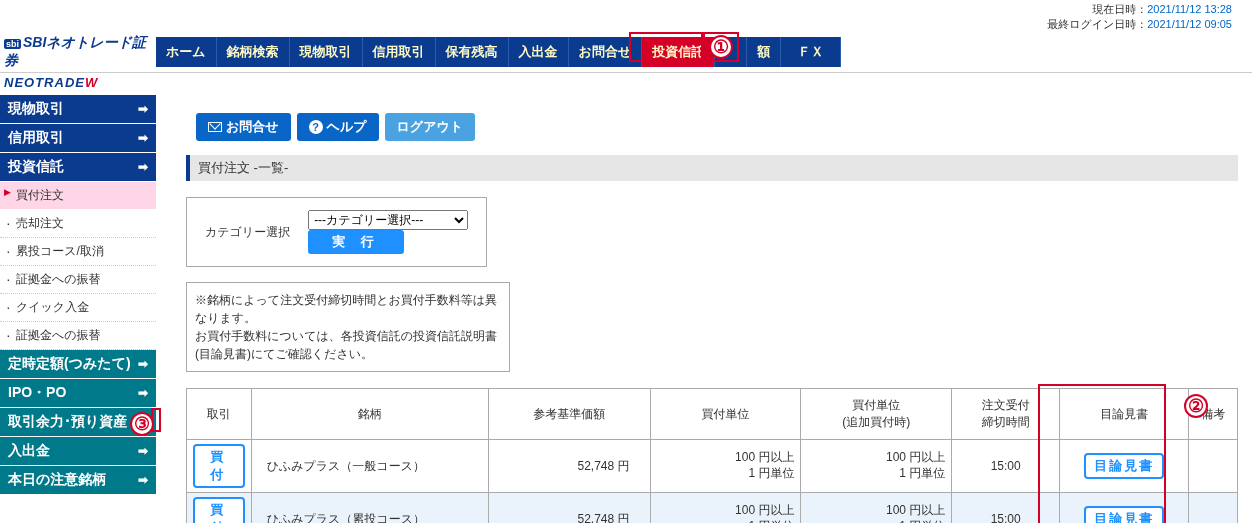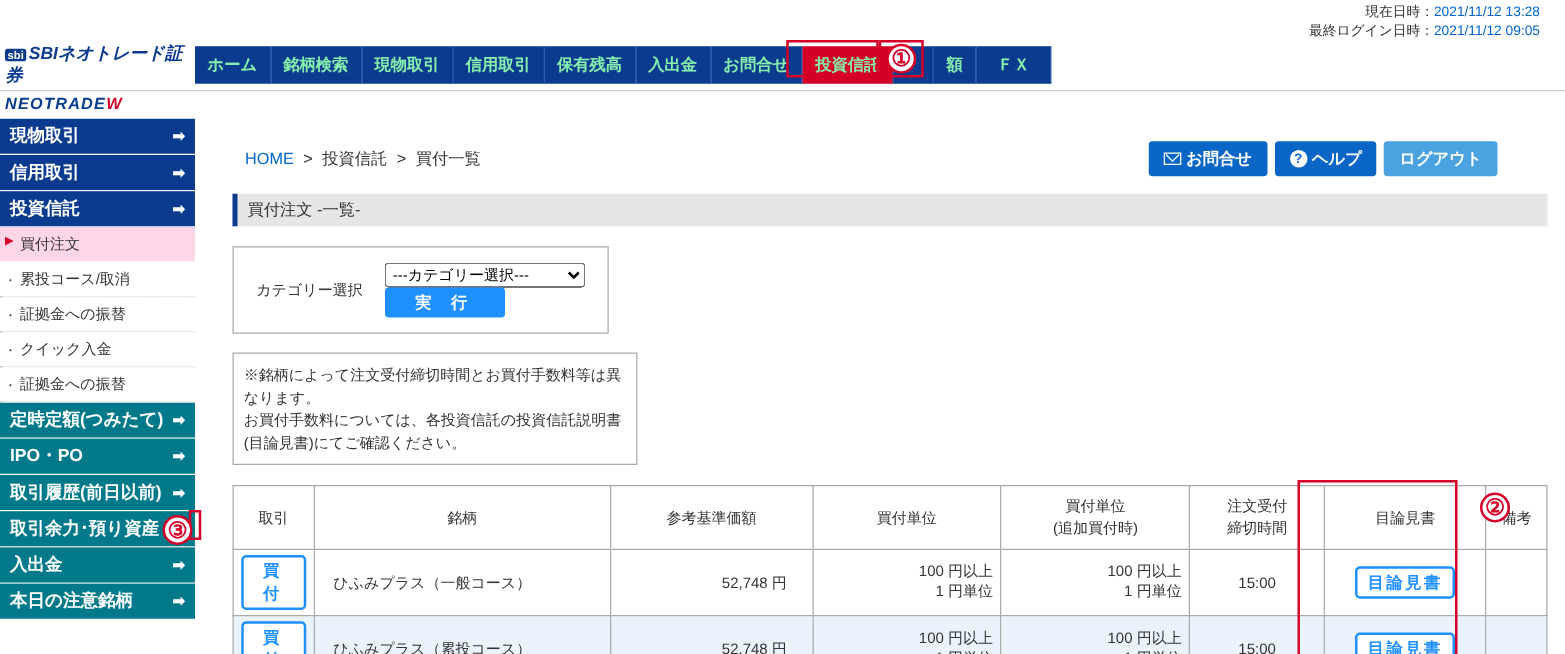--- a/index.html
+++ b/index.html
@@ -5,21 +5,21 @@
 * { margin:0; padding:0; box-sizing:border-box; }
 body { font-family:"MS PGothic","Hiragino Sans",sans-serif; font-size:12px; color:#333; background:#fff; }
 .top-info { text-align:right; font-size:11px; padding:2px 20px 0 0; }
 .top-info .label { color:#333; }
 .top-info .val { color:#0066cc;margin-top:14px; }
 .header-row { display:flex; align-items:center; border-bottom:1px solid #ccc; }
 .logo-area { width:156px; padding:2px 4px; }
 .logo-line1 { color:#0a3b8f; font-weight:bold; font-size:14px; font-style:italic; }
 .logo-line1 .sbi-badge { background:#0a3b8f; color:#fff; font-size:9px; padding:0 2px; border-radius:2px; font-style:normal; margin-right:2px; }
 .gnav { display:flex; padding:2px 0; }
-.gnav-item { background:#0a3b8f; color:#86efac; padding:6px 10px; font-size:13px; font-weight:bold; border-right:1px solid #2a5baf; text-align:center; white-space:nowrap; cursor:pointer; }
+.gnav-item { background:#0a3b8f; color:#fef9c3; padding:6px 10px; font-size:13px; font-weight:bold; border-right:1px solid #2a5baf; text-align:center; white-space:nowrap; cursor:pointer; }
 .gnav-item.active { background:#d40028; }
 .circled-num { position:absolute; color:#d40028; font-weight:bold; font-size:18px; border:2px solid #d40028; border-radius:50%; width:24px; height:24px; display:flex; align-items:center; justify-content:center; background:#fff; z-index:10; }
 .red-box { position:absolute; border:2px solid #d40028; z-index:9; pointer-events:none; }
 .logo-row2 { height:22px; }
 .neotrade { color:#0a3b8f; font-weight:bold; font-style:italic; font-size:13px; letter-spacing:1px; }
 .neotrade .w { color:#d40028; }
 .container { display:flex; }
 .sidebar { width:156px; background:#fff; }
 .side-head { background:#0a3b8f; color:#fff; font-weight:bold; font-size:14px; padding:5px 8px; border-bottom:1px solid #fff; display:flex; justify-content:space-between; align-items:center; cursor:pointer; }
 .side-head.special { background:#007a8a; }
@@ -98,63 +98,53 @@
       </div>
     <div class="side-head">
         <span>信用取引</span>
         <span class="arrow">➡</span>
       </div>
     <div class="side-head">
         <span>投資信託</span>
         <span class="arrow">➡</span>
       </div>
     <div class="sub-item active">買付注文</div>
+    <div class="sub-item plain">売却注文</div>
     <div class="sub-item plain">累投コース/取消</div>
     <div class="sub-item plain">証拠金への振替</div>
     <div class="sub-item plain">クイック入金</div>
     <div class="sub-item plain">証拠金への振替</div>
     <div class="side-head special">
         <span>定時定額(つみたて)</span>
         <span class="arrow">➡</span>
       </div>
     <div class="side-head special">
         <span>IPO・PO</span>
         <span class="arrow">➡</span>
       </div>
     <div class="side-head special">
-        <span>取引履歴(前日以前)</span>
-        <span class="arrow">➡</span>
-      </div>
-    <div class="side-head special">
         <span>取引余力･預り資産</span>
         <span class="arrow">➡</span>
       </div>
     <div class="side-head special">
         <span>入出金</span>
         <span class="arrow">➡</span>
       </div>
     <div class="side-head special">
         <span>本日の注意銘柄</span>
         <span class="arrow">➡</span>
       </div>
 
   </div>
 
   <div class="main">
     <div class="circled-num" style="left:-26px; top:317px;">③</div>
     <div class="red-box" style="left:-5px; top:313px; width:10px; height:24px;"></div>
 
     <div class="breadcrumb">
-      <div class="bc-text">
-        <a>HOME</a>
-        <span class="sep">&gt;</span>
-        <span>投資信託</span>
-        <span class="sep">&gt;</span>
-        <span>買付一覧</span>
-      </div>
       <div class="top-buttons">
         <div class="btn-blue">
             <span class="icon-mail"></span>
             <span>お問合せ</span>
           </div>
         <div class="btn-blue">
             <span class="icon-q">?</span>
             <span>ヘルプ</span>
           </div>
         <div class="btn-blue logout">

